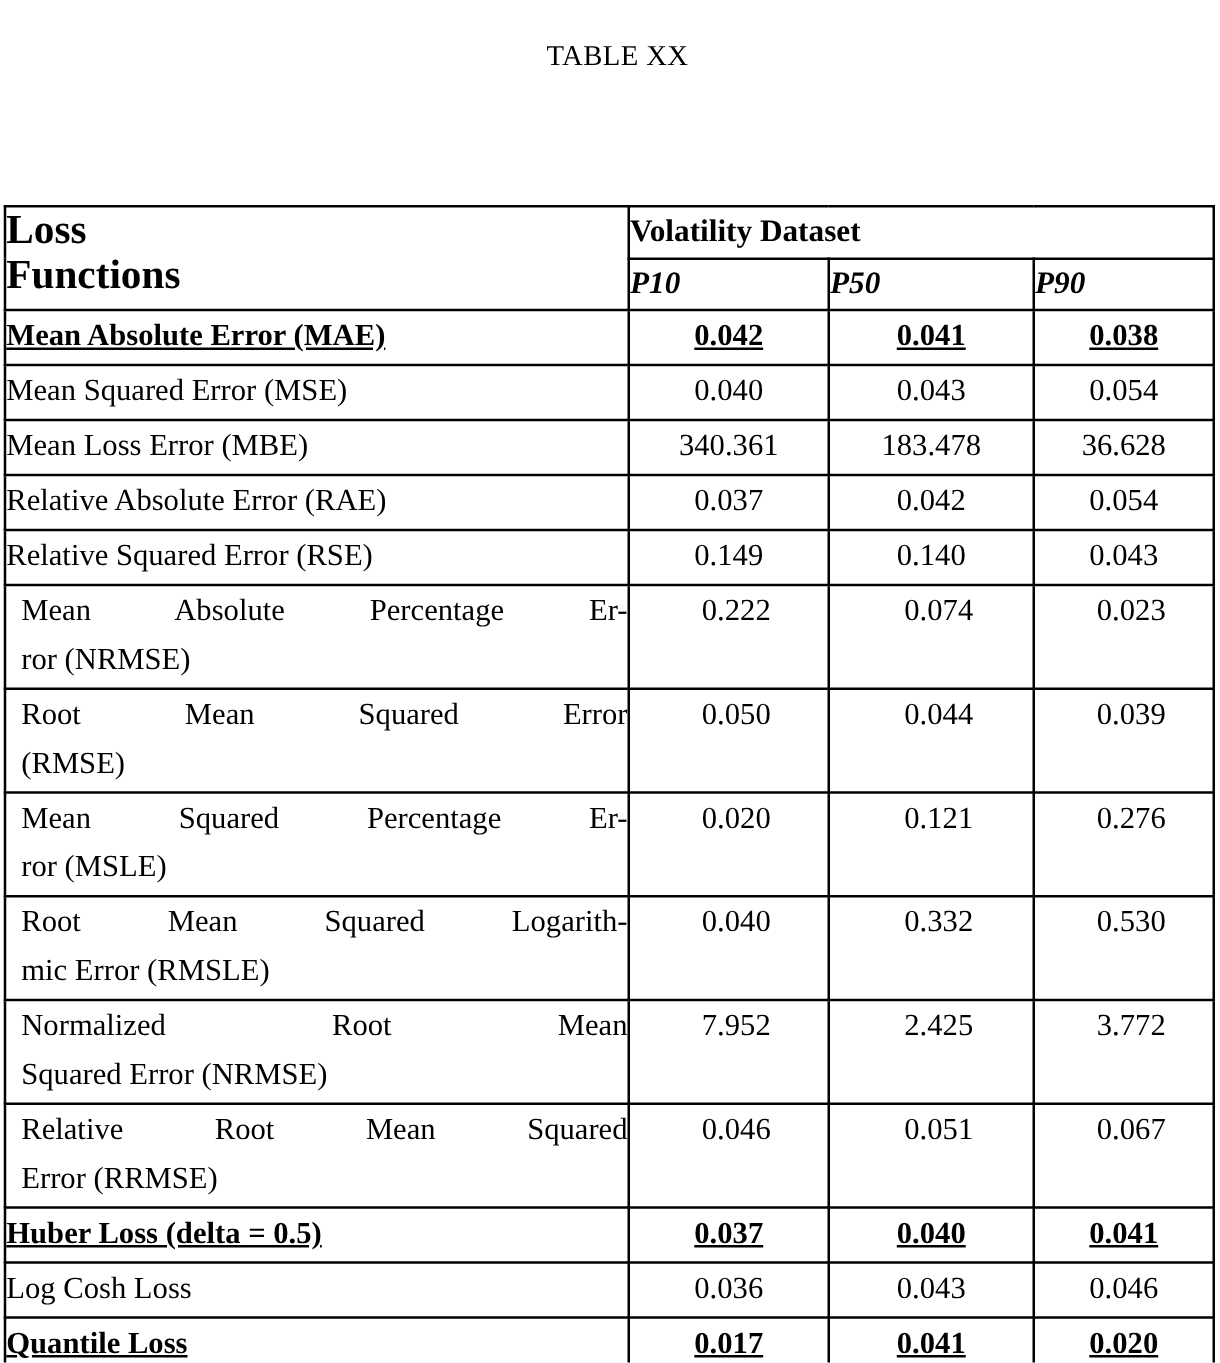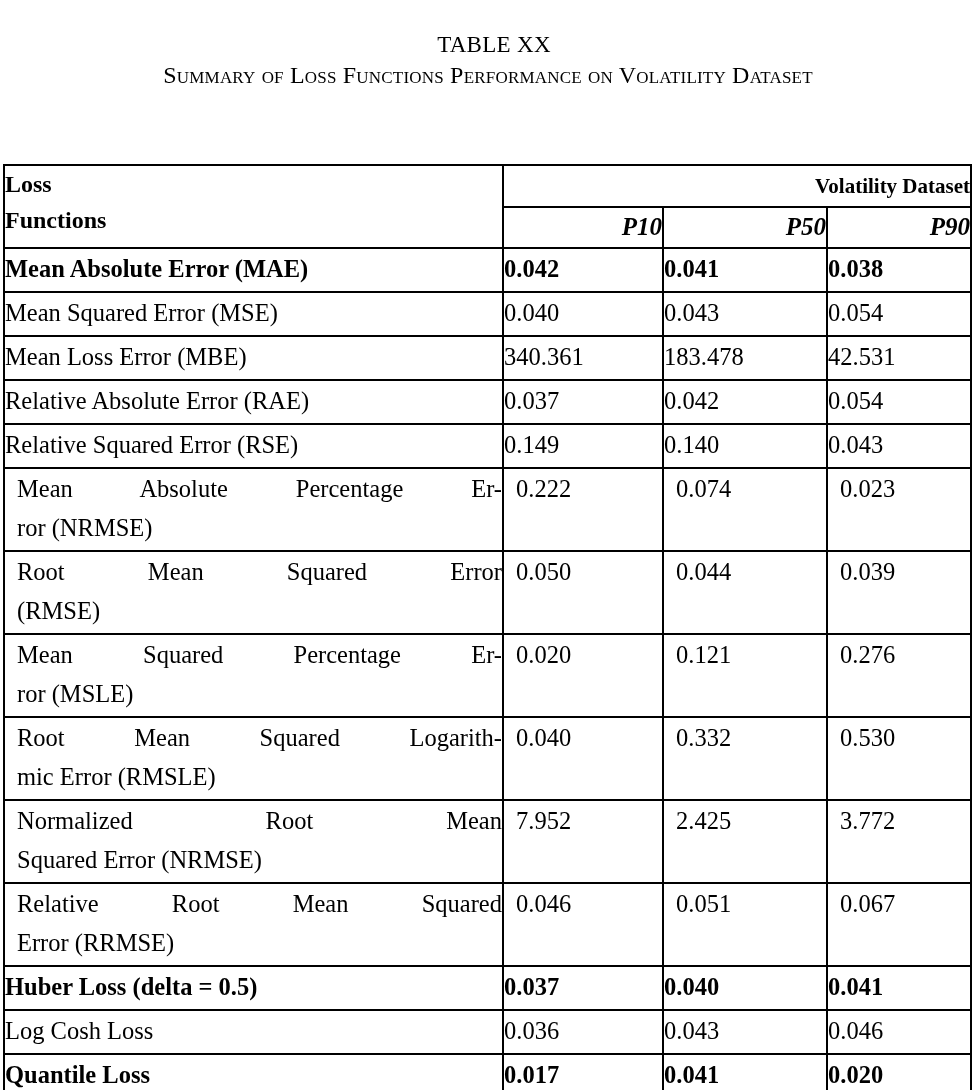--- a/index.html
+++ b/index.html
@@ -70,34 +70,34 @@
   col.c-p10  { width: 160px; }
   col.c-p50  { width: 164px; }
   col.c-p90  { width: 144px; }
 
   
   .th-lossfn {
     text-align: left;
     font-weight: bold;
     padding: 3px 0 4px 9px;
     line-height: 36px;
-    font-size: 24px;
+    font-size: 33px;
   }
   .th-lossfn .ln { display: block; }
   .th-group {
-    text-align: right;
+    text-align: left;
     font-weight: bold;
-    font-size: 21px;
+    font-size: 25px;
     line-height: 40px;
     padding: 1px 0 2px 0;
     height: 40px;
     box-sizing: border-box;
   }
   .th-pct {
-    text-align: right;
+    text-align: left;
     font-weight: bold;
     font-style: italic;
     font-size: 25px;
     line-height: 38px;
     padding: 1px 0 2px 0;
     height: 41px;
     box-sizing: border-box;
   }
 
   
@@ -115,38 +115,37 @@
     text-align-last: justify;
   }
   td.cell-name .ln.last {
     text-align-last: left;
   }
   td.cell-name .ln.nojust {
     text-align: left;
     text-align-last: left;
   }
   td.cell-val {
-    text-align: left;
+    text-align: center;
     padding: 2px 0 3px 0;
     line-height: 39px;
   }
 
   tr.row-1line td { height: 42px; }
   tr.row-2line td { height: 81px; padding-left: 12px; }
 
-  tr.bold td { font-weight: bold; }
+  tr.bold td { font-weight: bold; text-decoration: underline; }
 </style>
 </head>
 <body>
 
 <div class="page">
 
   <div class="title-block">
     <div class="table-number">TABLE XX</div>
-    <div class="table-caption">Summary of Loss Functions Performance on Volatility Dataset</div>
   </div>
 
   <div class="table-wrap">
     <table class="loss-table">
       <colgroup>
         <col class="c-name">
         <col class="c-p10">
         <col class="c-p50">
         <col class="c-p90">
       </colgroup>
@@ -180,21 +179,21 @@
             <td class="cell-val">0.040</td>
             <td class="cell-val">0.043</td>
             <td class="cell-val">0.054</td>
           </tr>
           <tr class="row-1line">
             <td class="cell-name">
               <span class="ln nojust">Mean Loss Error (MBE)</span>
             </td>
             <td class="cell-val">340.361</td>
             <td class="cell-val">183.478</td>
-            <td class="cell-val">42.531</td>
+            <td class="cell-val">36.628</td>
           </tr>
           <tr class="row-1line">
             <td class="cell-name">
               <span class="ln nojust">Relative Absolute Error (RAE)</span>
             </td>
             <td class="cell-val">0.037</td>
             <td class="cell-val">0.042</td>
             <td class="cell-val">0.054</td>
           </tr>
           <tr class="row-1line">

